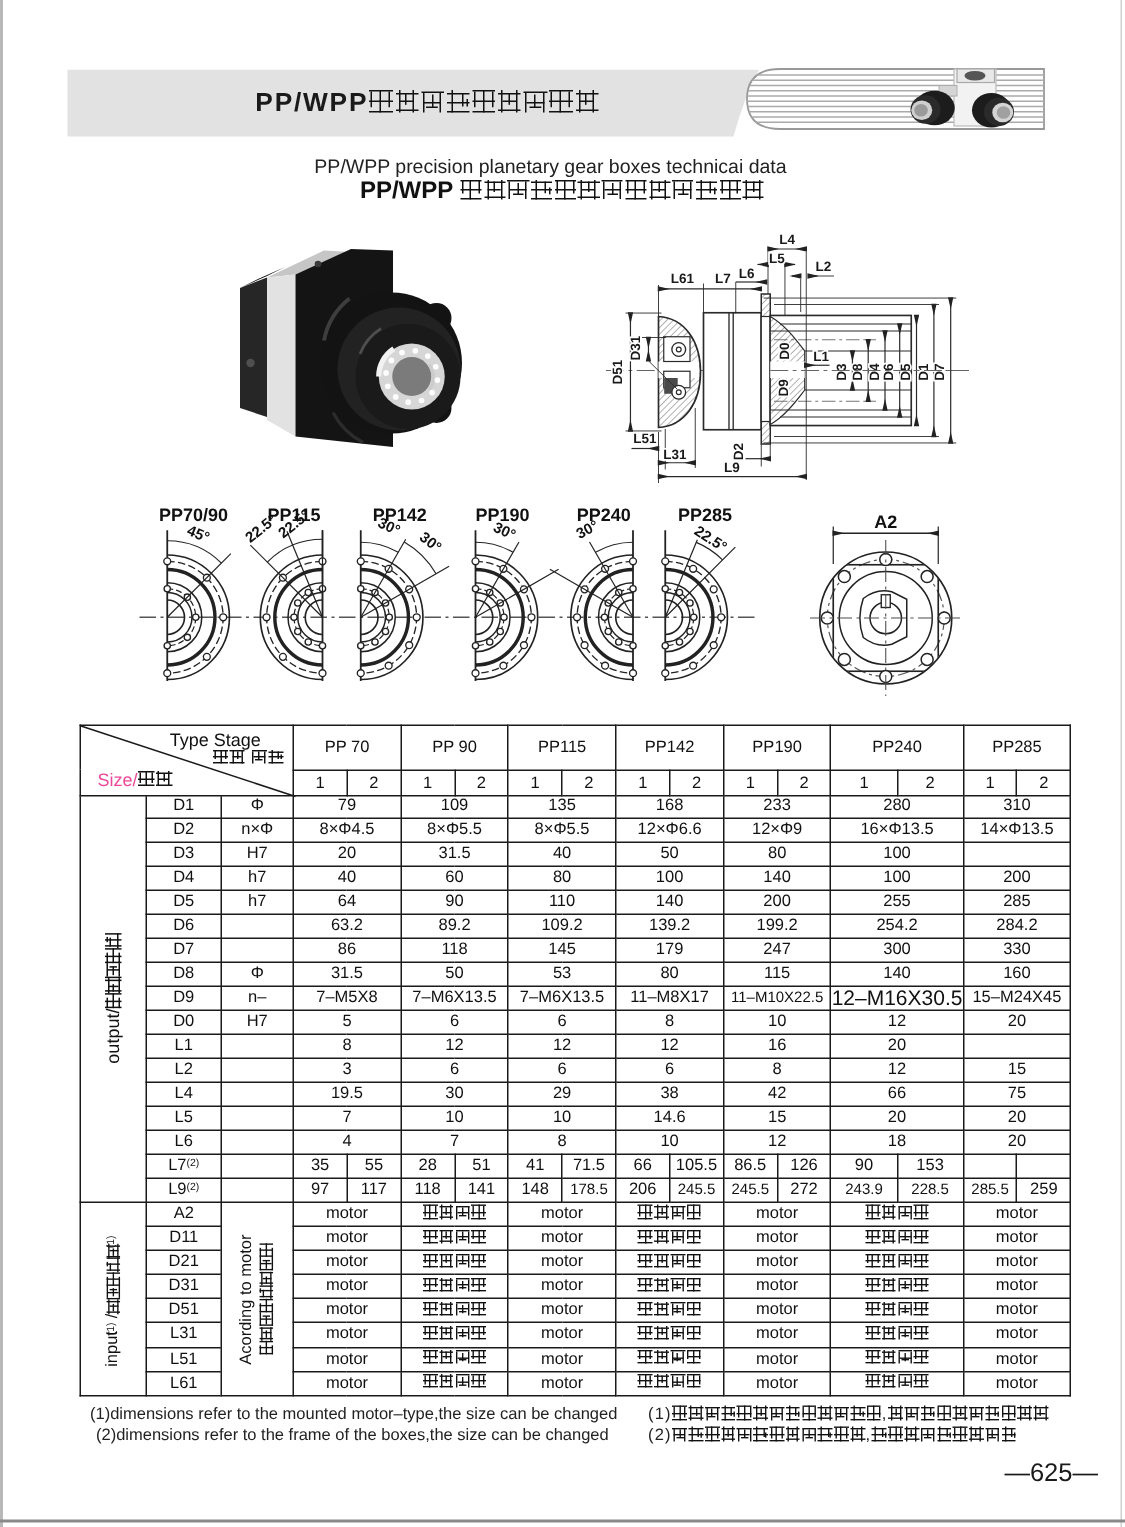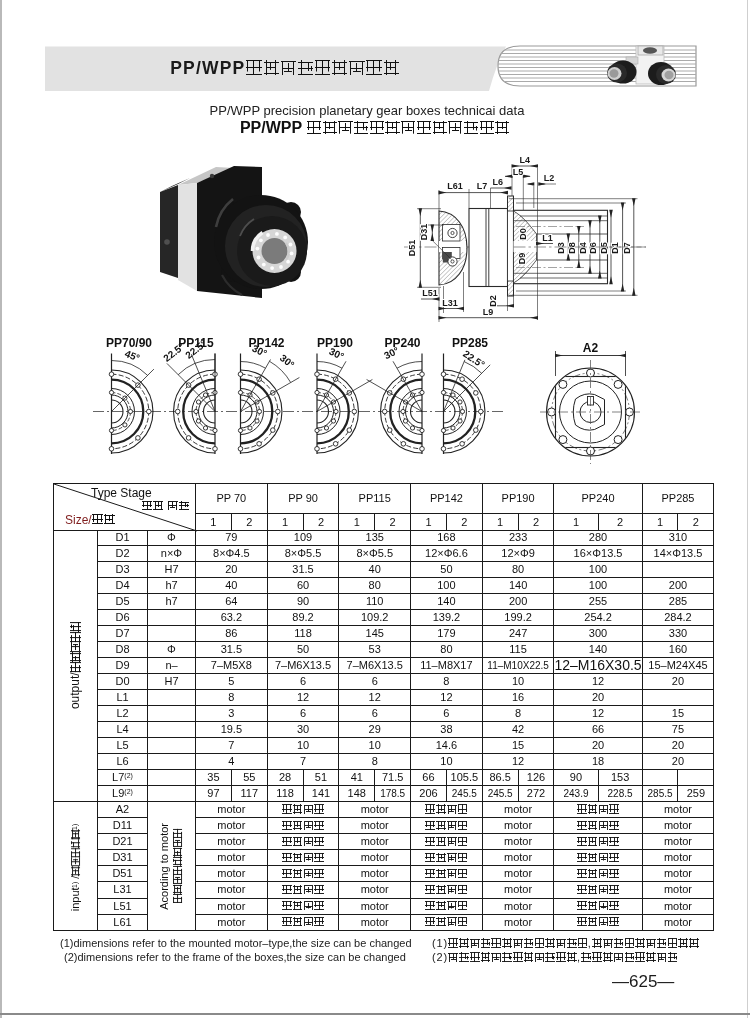--- a/index.html
+++ b/index.html
@@ -752,33 +752,33 @@
           <td colspan="2">motor</td>
           <td colspan="2" class="cjc"><span class="g ga"></span><span class="g gb"></span><span class="g gc"></span><span class="g ga"></span></td>
           <td colspan="2">motor</td>
         </tr>
 </tbody>
     </table>
 
 <svg class="abs" style="left:0;top:0;pointer-events:none" width="145" height="49" viewBox="0 0 145 49">
       <line x1="1" y1="1" x2="144" y2="48" stroke="#1a1a1a" stroke-width="1"></line>
     </svg>
-<div class="abs" style="left:38px;top:3px;width:105px;text-align:left;font-size:12px;color:#111">Type Stage</div>
+<div class="abs" style="left:38px;top:3px;width:105px;text-align:center;font-size:12px;color:#111">Type Stage</div>
 <div class="abs" style="left:60px;top:17px;width:105px;text-align:center;font-size:11.5px;color:#111"><span class="g ga"></span><span class="g gb"></span>&nbsp;<span class="g gc"></span><span class="g gd"></span></div>
-<div class="abs" style="left:12px;top:30px;font-size:12px;color:#7f1d1d">Size/<span class="g ga"></span><span class="g gb"></span></div>
+<div class="abs" style="left:12px;top:30px;font-size:12px;color:#ec4899">Size/<span class="g ga"></span><span class="g gb"></span></div>
 <div class="abs" style="left:0px;top:48px;width:44px;height:271px;display:flex;align-items:center;justify-content:center">
   <span class="vert" style="font-size:12px;white-space:nowrap;color:#111">output/<span class="g ga"></span><span class="g gb"></span><span class="g gc"></span><span class="g ga"></span><span class="g gd"></span></span>
 </div>
 <div class="abs" style="left:0px;top:319px;width:44px;height:129px;display:flex;align-items:center;justify-content:center">
   <span class="vert" style="font-size:11px;white-space:nowrap;color:#111">input<sup style="font-size:7px">(1)</sup>/<span class="g gb"></span><span class="g gc"></span><span class="g ga"></span><span class="g gd"></span><span class="g gb"></span><sup style="font-size:7px">(1)</sup></span>
 </div>
 <div class="abs" style="left:94px;top:319px;width:48px;height:129px;display:flex;align-items:center;justify-content:center;gap:1px">
   <span class="vert" style="font-size:11px;white-space:nowrap;color:#111">Acording to motor</span>
       <span class="vert" style="font-size:11px;white-space:nowrap;color:#111"><span class="g ga"></span><span class="g gb"></span><span class="g gc"></span><span class="g ga"></span><span class="g gd"></span><span class="g gb"></span><span class="g gc"></span><span class="g ga"></span></span>
 </div>
 </div>
 
 <div class="abs" style="left:60px;top:937px;font-size:11px;color:#222">(1)dimensions refer to the mounted motor–type,the size can be changed</div>
 <div class="abs" style="left:64px;top:951px;font-size:11px;color:#222">(2)dimensions refer to the frame of the boxes,the size can be changed</div>
 <div class="abs" style="left:432px;top:937px;font-size:11px;color:#222;letter-spacing:.8px">(1)<span class="g ga"></span><span class="g gb"></span><span class="g gc"></span><span class="g gd"></span><span class="g ga"></span><span class="g gb"></span><span class="g gc"></span><span class="g gd"></span><span class="g ga"></span><span class="g gb"></span><span class="g gc"></span><span class="g gd"></span><span class="g ga"></span>,<span class="g gb"></span><span class="g gc"></span><span class="g gd"></span><span class="g ga"></span><span class="g gb"></span><span class="g gc"></span><span class="g gd"></span><span class="g ga"></span><span class="g gb"></span><span class="g gb"></span></div>
 <div class="abs" style="left:432px;top:951px;font-size:11px;color:#222;letter-spacing:.8px">(2)<span class="g gc"></span><span class="g gd"></span><span class="g ga"></span><span class="g gb"></span><span class="g gc"></span><span class="g gd"></span><span class="g ga"></span><span class="g gb"></span><span class="g gc"></span><span class="g gd"></span><span class="g ga"></span><span class="g gb"></span>,<span class="g gd"></span><span class="g ga"></span><span class="g gb"></span><span class="g gc"></span><span class="g gd"></span><span class="g ga"></span><span class="g gb"></span><span class="g gc"></span><span class="g gd"></span></div>
 
-<div class="abs" style="left:612px;top:972px;width:120px;font-size:17px;color:#1a1a1a;text-align:left">—625—</div>
+<div class="abs" style="left:612px;top:972px;width:120px;font-size:17px;color:#1a1a1a;text-align:right">—625—</div>
 
 </body></html>

